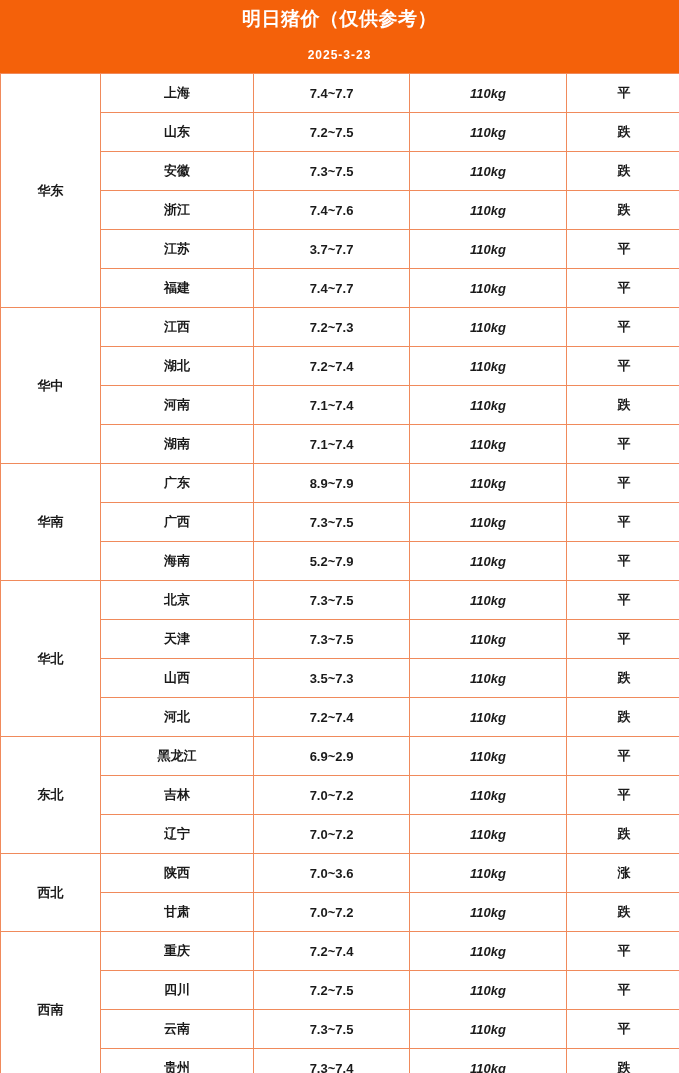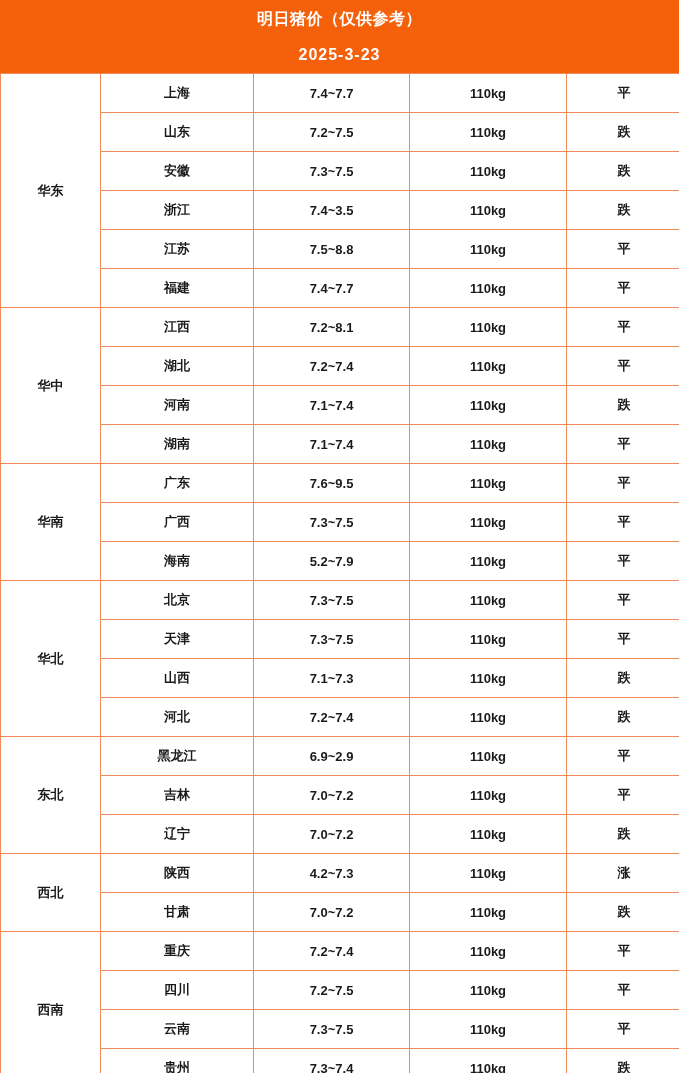--- a/index.html
+++ b/index.html
@@ -14,32 +14,32 @@
   }
   .sheet {
     width: 679px;
     box-sizing: border-box;
     background: #fff;
   }
   .title-bar {
     height: 38px;
     background: #f4610a;
     color: #ffffff;
-    font-size: 16px;
+    font-size: 19px;
     font-weight: bold;
     display: flex;
     align-items: center;
     justify-content: center;
     letter-spacing: 0.5px;
   }
   .date-bar {
     height: 34px;
     background: #f4610a;
     color: #ffffff;
-    font-size: 16px;
+    font-size: 12px;
     font-weight: bold;
     display: flex;
     align-items: center;
     justify-content: center;
     border-bottom: 1px solid #f4610a;
     letter-spacing: 1px;
   }
   table.price-table {
     width: 679px;
     border-collapse: collapse;
@@ -67,20 +67,21 @@
     width: 152px;
   }
   td.price {
     width: 155px;
     font-size: 12.5px;
   }
   td.weight {
     width: 156px;
     font-size: 12px;
     color: #333;
+    font-style: italic;
   }
   td.trend {
     width: 114px;
     border-right: 1px solid #ffffff;
     font-size: 13.5px;
   }
   .group-sep td {
     border-top: 1px solid #e8472a;
   }
   .trend-flat { color: #1a1a1a; }
@@ -112,40 +113,40 @@
           <td class="trend trend-down">跌</td>
         </tr>
         <tr>
           <td class="province">安徽</td>
           <td class="price">7.3~7.5</td>
           <td class="weight">110kg</td>
           <td class="trend trend-down">跌</td>
         </tr>
         <tr>
           <td class="province">浙江</td>
-          <td class="price">7.4~3.5</td>
+          <td class="price">7.4~7.6</td>
           <td class="weight">110kg</td>
           <td class="trend trend-down">跌</td>
         </tr>
         <tr>
           <td class="province">江苏</td>
-          <td class="price">7.5~8.8</td>
+          <td class="price">3.7~7.7</td>
           <td class="weight">110kg</td>
           <td class="trend trend-flat">平</td>
         </tr>
         <tr>
           <td class="province">福建</td>
           <td class="price">7.4~7.7</td>
           <td class="weight">110kg</td>
           <td class="trend trend-flat">平</td>
         </tr>
         <tr class="group-sep">
           <td class="region" rowspan="4">华中</td>
           <td class="province">江西</td>
-          <td class="price">7.2~8.1</td>
+          <td class="price">7.2~7.3</td>
           <td class="weight">110kg</td>
           <td class="trend trend-flat">平</td>
         </tr>
         <tr>
           <td class="province">湖北</td>
           <td class="price">7.2~7.4</td>
           <td class="weight">110kg</td>
           <td class="trend trend-flat">平</td>
         </tr>
         <tr>
@@ -156,21 +157,21 @@
         </tr>
         <tr>
           <td class="province">湖南</td>
           <td class="price">7.1~7.4</td>
           <td class="weight">110kg</td>
           <td class="trend trend-flat">平</td>
         </tr>
         <tr class="group-sep">
           <td class="region" rowspan="3">华南</td>
           <td class="province">广东</td>
-          <td class="price">7.6~9.5</td>
+          <td class="price">8.9~7.9</td>
           <td class="weight">110kg</td>
           <td class="trend trend-flat">平</td>
         </tr>
         <tr>
           <td class="province">广西</td>
           <td class="price">7.3~7.5</td>
           <td class="weight">110kg</td>
           <td class="trend trend-flat">平</td>
         </tr>
         <tr>
@@ -187,21 +188,21 @@
           <td class="trend trend-flat">平</td>
         </tr>
         <tr>
           <td class="province">天津</td>
           <td class="price">7.3~7.5</td>
           <td class="weight">110kg</td>
           <td class="trend trend-flat">平</td>
         </tr>
         <tr>
           <td class="province">山西</td>
-          <td class="price">7.1~7.3</td>
+          <td class="price">3.5~7.3</td>
           <td class="weight">110kg</td>
           <td class="trend trend-down">跌</td>
         </tr>
         <tr>
           <td class="province">河北</td>
           <td class="price">7.2~7.4</td>
           <td class="weight">110kg</td>
           <td class="trend trend-down">跌</td>
         </tr>
         <tr class="group-sep">
@@ -219,21 +220,21 @@
         </tr>
         <tr>
           <td class="province">辽宁</td>
           <td class="price">7.0~7.2</td>
           <td class="weight">110kg</td>
           <td class="trend trend-down">跌</td>
         </tr>
         <tr class="group-sep">
           <td class="region" rowspan="2">西北</td>
           <td class="province">陕西</td>
-          <td class="price">4.2~7.3</td>
+          <td class="price">7.0~3.6</td>
           <td class="weight">110kg</td>
           <td class="trend trend-up">涨</td>
         </tr>
         <tr>
           <td class="province">甘肃</td>
           <td class="price">7.0~7.2</td>
           <td class="weight">110kg</td>
           <td class="trend trend-down">跌</td>
         </tr>
         <tr class="group-sep">

